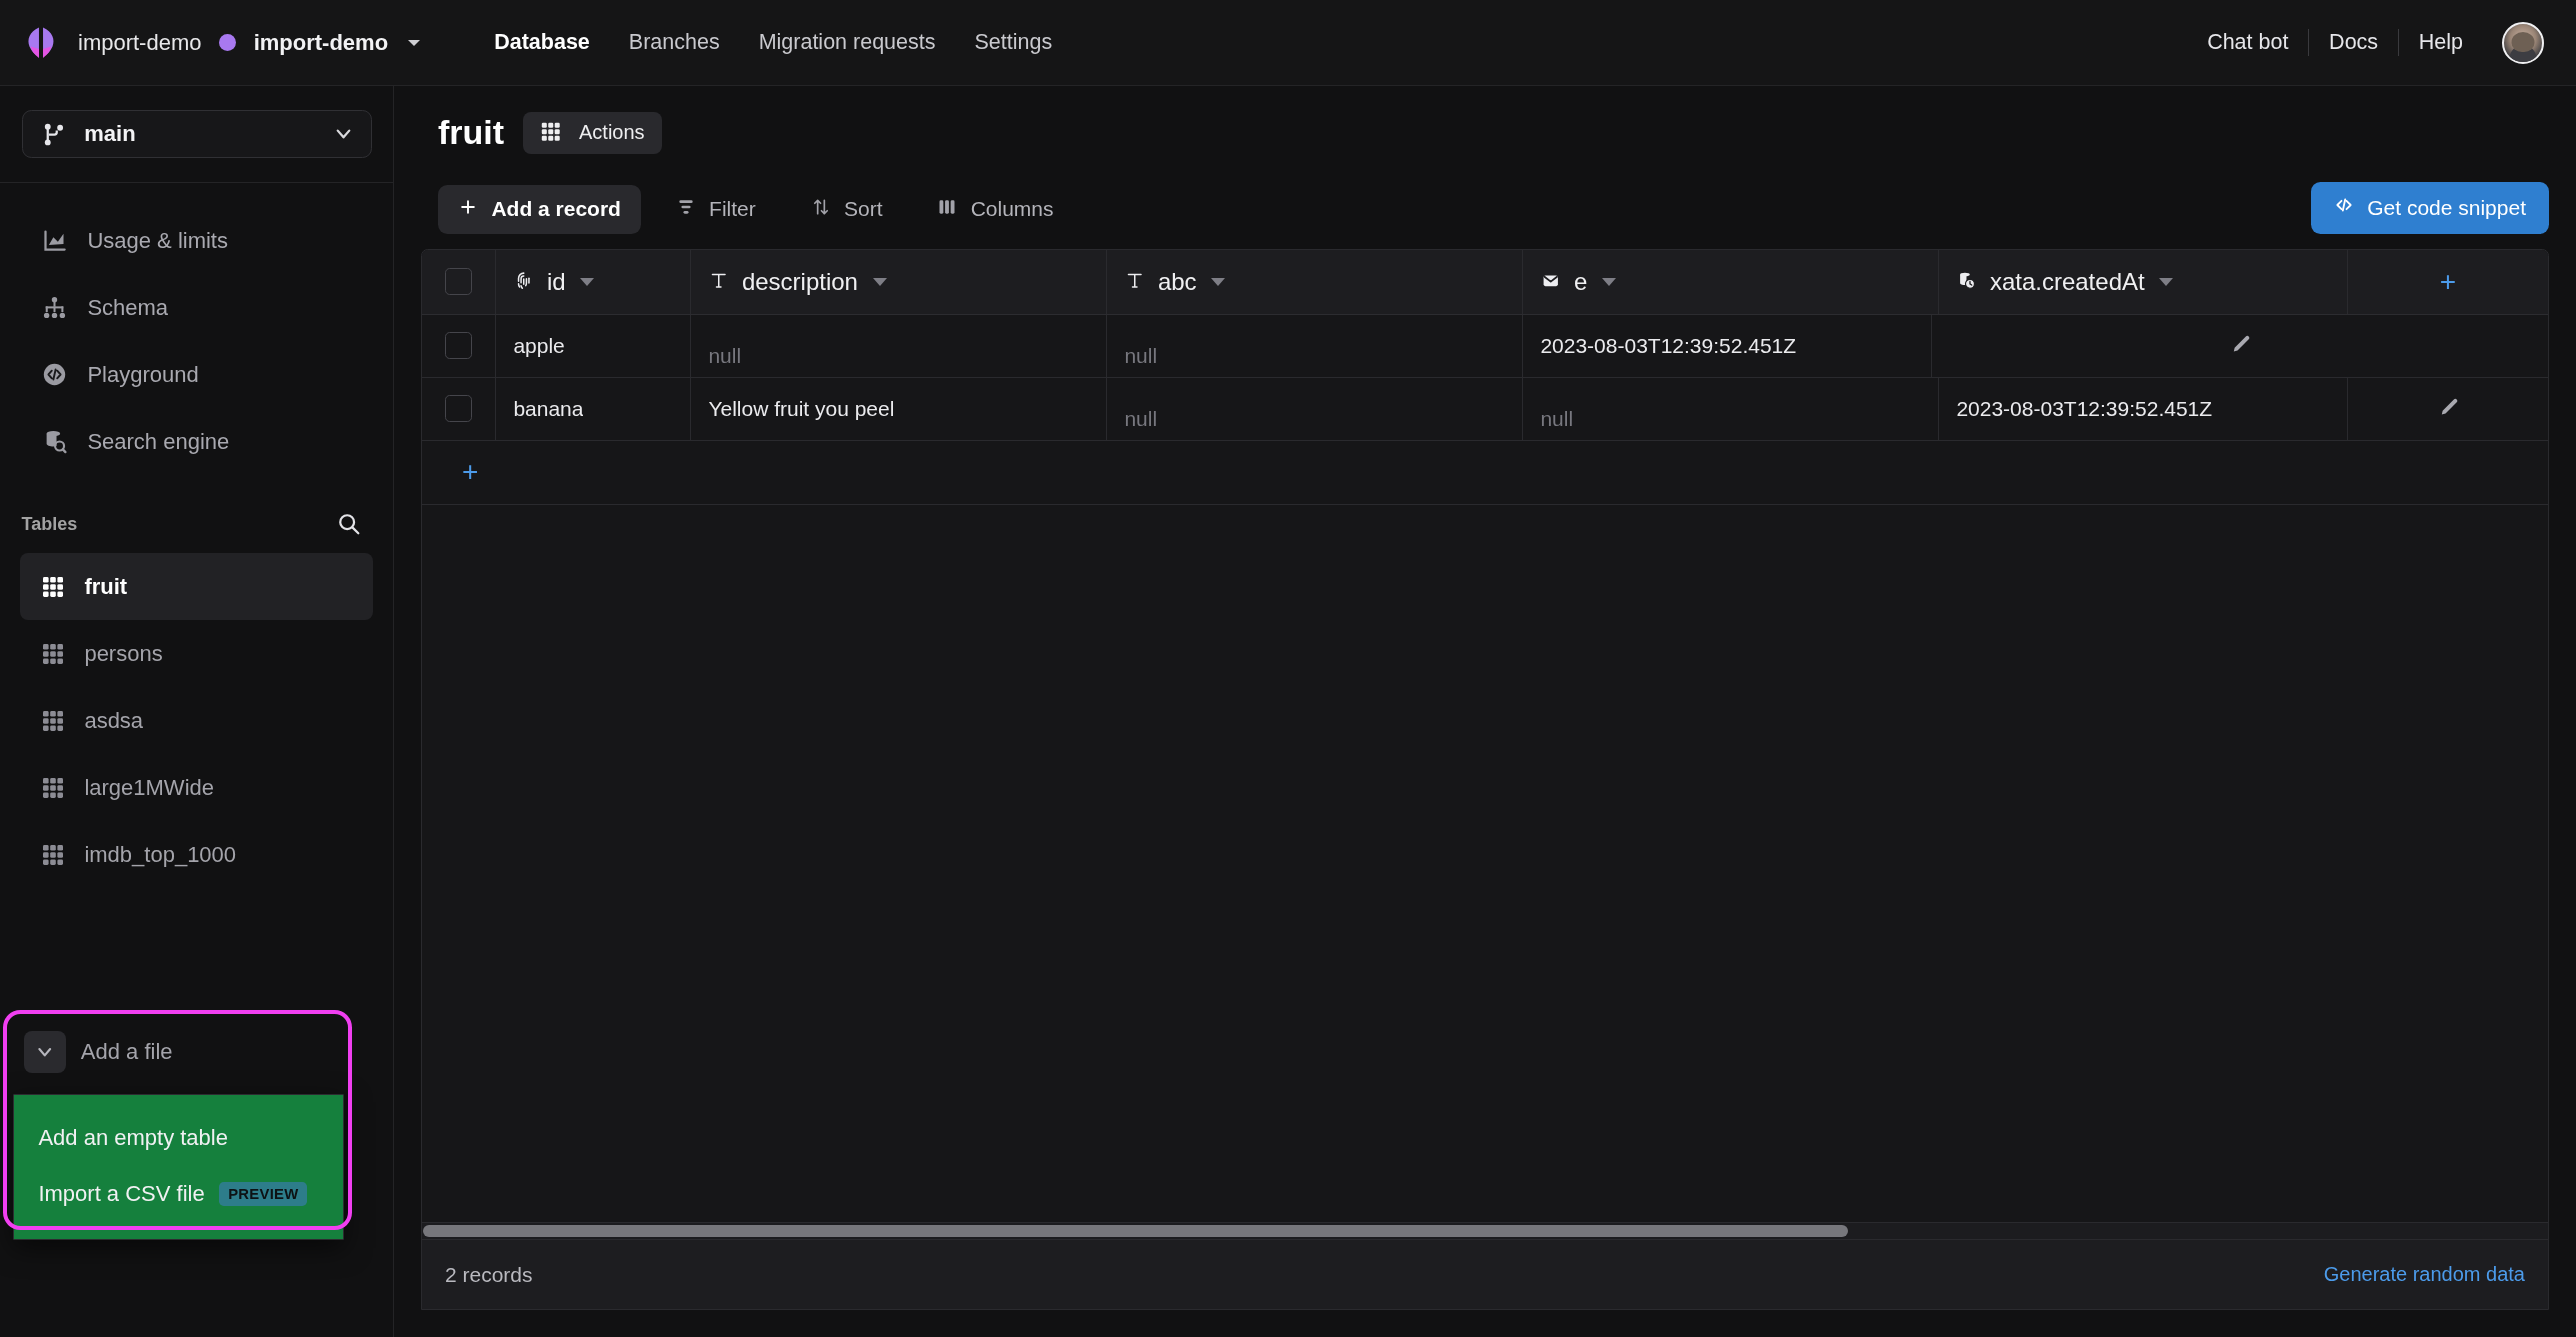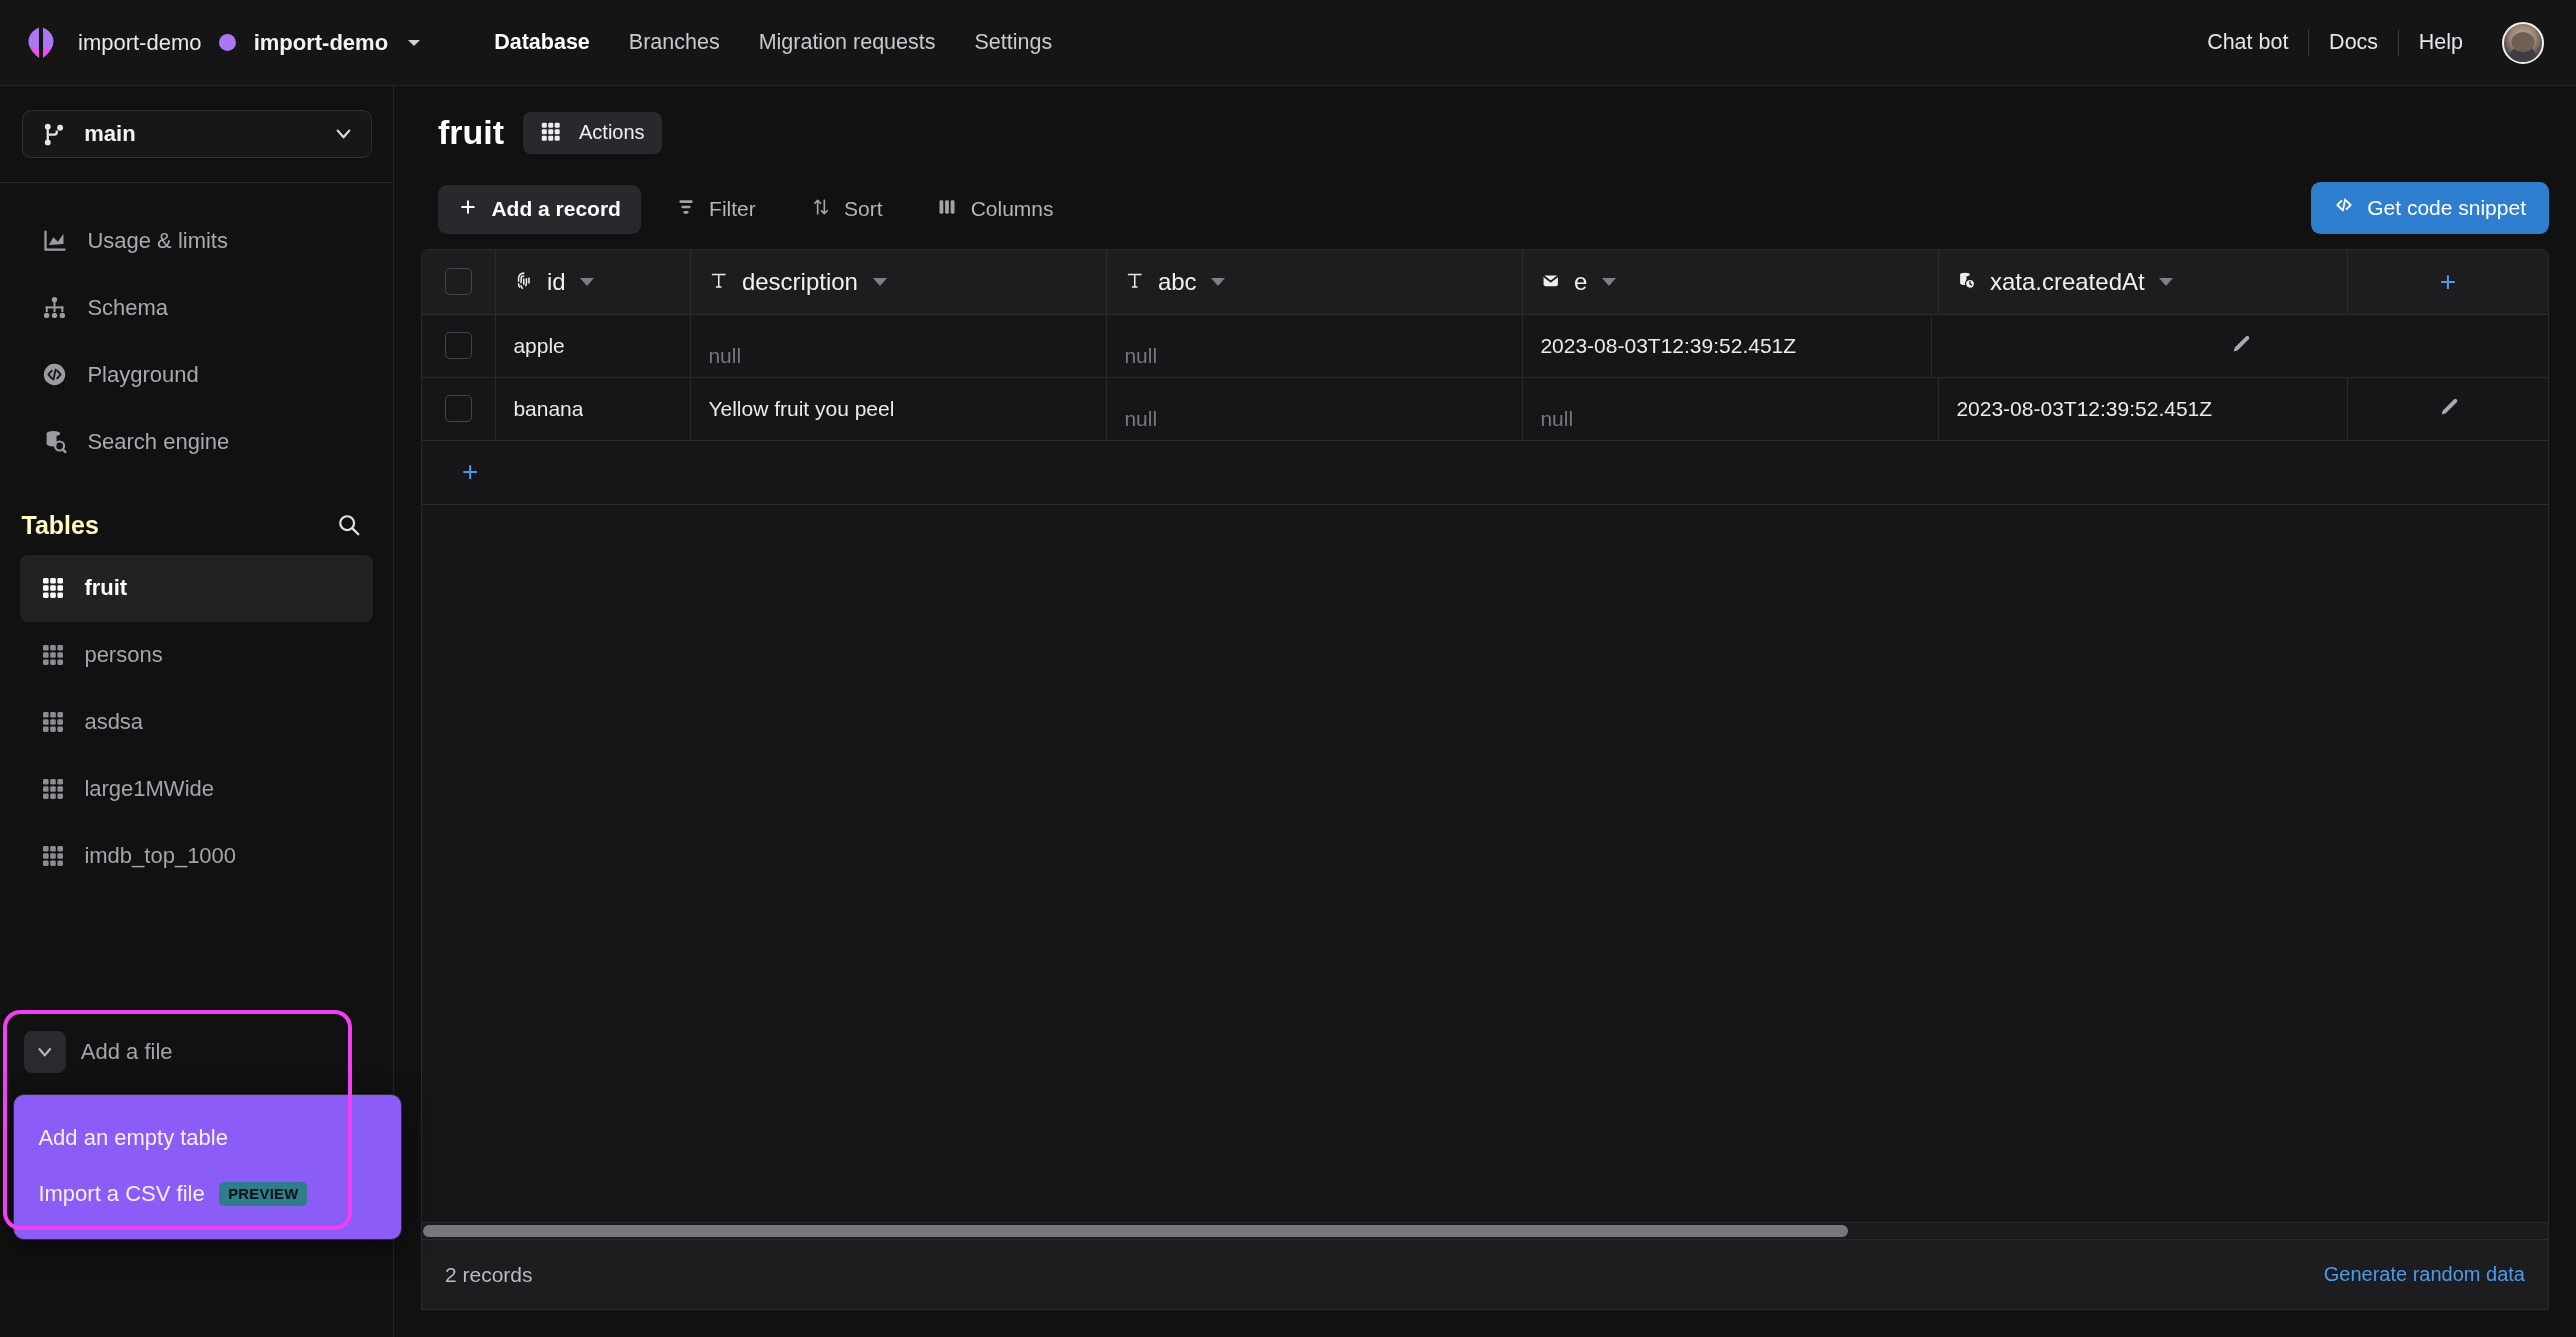--- a/index.html
+++ b/index.html
@@ -72,21 +72,21 @@
     display: flex; align-items: center; gap: 17.4px;
     padding: 0 21.5px 0 39px; height: 67px; cursor: pointer;
   }
   .navitem .lbl { color: #a9a9b0; font-size: 22px; }
   .icon-box { width: 31px; height: 31px; flex: 0 0 31px; display: flex; align-items: center; justify-content: center; }
 
   .tables-head {
     display: flex; align-items: center; justify-content: space-between;
     padding: 17.4px 32px 14.8px 21.5px; margin-top: 12px;
   }
-  .tables-title { color: #fef9c3; font-size: 25px; font-weight: 700; }
+  .tables-title { color: #a3a3a3; font-size: 18px; font-weight: 700; }
   .tablelist { padding: 0 20px; }
   .tableitem {
     display: flex; align-items: center; gap: 16px;
     height: 67px; padding: 0 17.4px; border-radius: 8px; cursor: pointer;
   }
   .tableitem.sel { background: #222225; }
   .tableitem .tlbl { color: #a4a4ab; font-size: 22px; }
   .tableitem.sel .tlbl { color: #ffffff; font-weight: 700; }
 
   
@@ -97,22 +97,22 @@
   .addtable-row {
     position: absolute; left: 16px; top: 938px; width: 322px;
     display: flex; align-items: center; gap: 14.8px; padding: 0 8px; height: 56px; z-index: 5;
   }
   .chev-btn {
     width: 42px; height: 42px; flex: 0 0 42px; background: #2a2a2e; border-radius: 8px;
     display: flex; align-items: center; justify-content: center; cursor: pointer;
   }
   .addtable-lbl { color: #a4a4ab; font-size: 22px; }
   .dropdown {
-    position: absolute; left: 13.4px; top: 1008px; width: 389px;
-    background: #8b5cf6; border: 0.7px solid #2c2c30; border-radius: 11px;
+    position: absolute; left: 13.4px; top: 1008px; width: 331px;
+    background: #15803d; border: 0.7px solid #2c2c30; border-radius: 1px;
     padding: 14.8px 0 17.4px 0; z-index: 5; box-shadow: 0 8px 27px rgba(0,0,0,.55);
   }
   .ditem {
     display: flex; align-items: center; gap: 14.8px; padding: 0 24px;
     height: 56px; color: #f1f1f3; font-size: 22px; cursor: pointer; white-space: nowrap;
   }
   .badge {
     background: #2d7d8a; color: #0d1214; font-size: 14.8px; font-weight: 700;
     padding: 4px 8.7px; border-radius: 4.7px; letter-spacing: 0.3px;
   }

